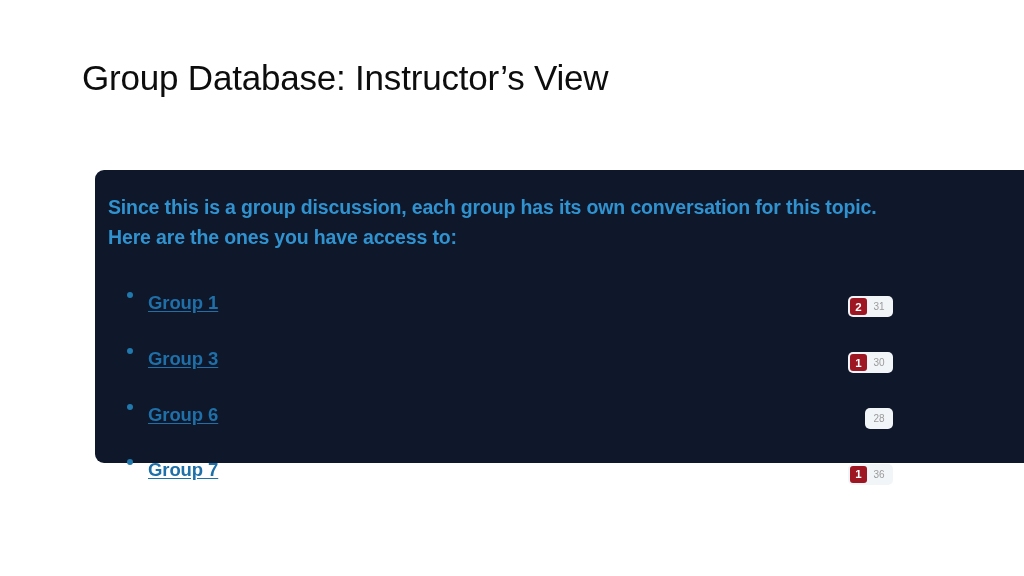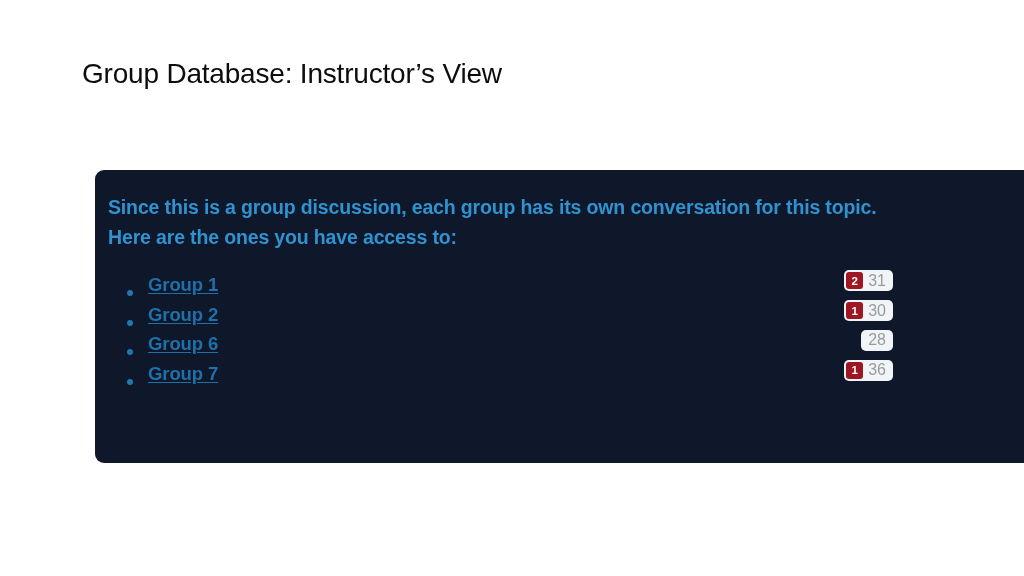--- a/index.html
+++ b/index.html
@@ -14,21 +14,21 @@
     overflow: hidden;
     position: relative;
   }
 
   
   .slide-title {
     position: absolute;
     left: 82px;
     top: 57px;
     width: 880px;
-    font-size: 28px;
+    font-size: 35px;
     line-height: 1.18;
     font-weight: 300;
     letter-spacing: -0.2px;
     color: #0d0d0d;
     white-space: nowrap;
   }
 
   
   .panel {
     position: absolute;
@@ -60,21 +60,22 @@
     top: 96px;
     width: 790px;
     margin: 0;
     padding: 0;
     list-style: none;
   }
   .group-row {
     position: relative;
     height: 29.8px;
     display: flex;
-    align-items: flex-end;
+    align-items: flex-start;
+    margin-top: 26px;
   }
   .bullet {
     width: 6px;
     height: 6px;
     border-radius: 50%;
     background: #2178ad;
     margin-left: 10px;
     margin-right: 15px;
     flex: 0 0 auto;
   }
@@ -128,21 +129,21 @@
     box-sizing: border-box;
     padding: 0 2px;
   }
   .badge-total {
     display: inline-flex;
     align-items: center;
     justify-content: center;
     min-width: 24px;
     height: 17px;
     color: #9a9a9a;
-    font-size: 16px;
+    font-size: 10px;
     font-weight: 500;
     padding: 0 5px;
     box-sizing: border-box;
   }
 </style>
 </head>
 <body>
 
 <div class="slide-title">Group Database: Instructor’s View</div>
 
@@ -156,21 +157,21 @@
         <span class="group-label is-link">Group 1</span>
         <span class="counts">
           <span class="count-pill">
             <span class="badge-unread">2</span>
             <span class="badge-total">31</span>
           </span>
         </span>
       </li>
       <li class="group-row">
         <span class="bullet"></span>
-        <span class="group-label is-link">Group 2</span>
+        <span class="group-label is-link">Group 3</span>
         <span class="counts">
           <span class="count-pill">
             <span class="badge-unread">1</span>
             <span class="badge-total">30</span>
           </span>
         </span>
       </li>
       <li class="group-row">
         <span class="bullet"></span>
         <span class="group-label is-link">Group 6</span>

